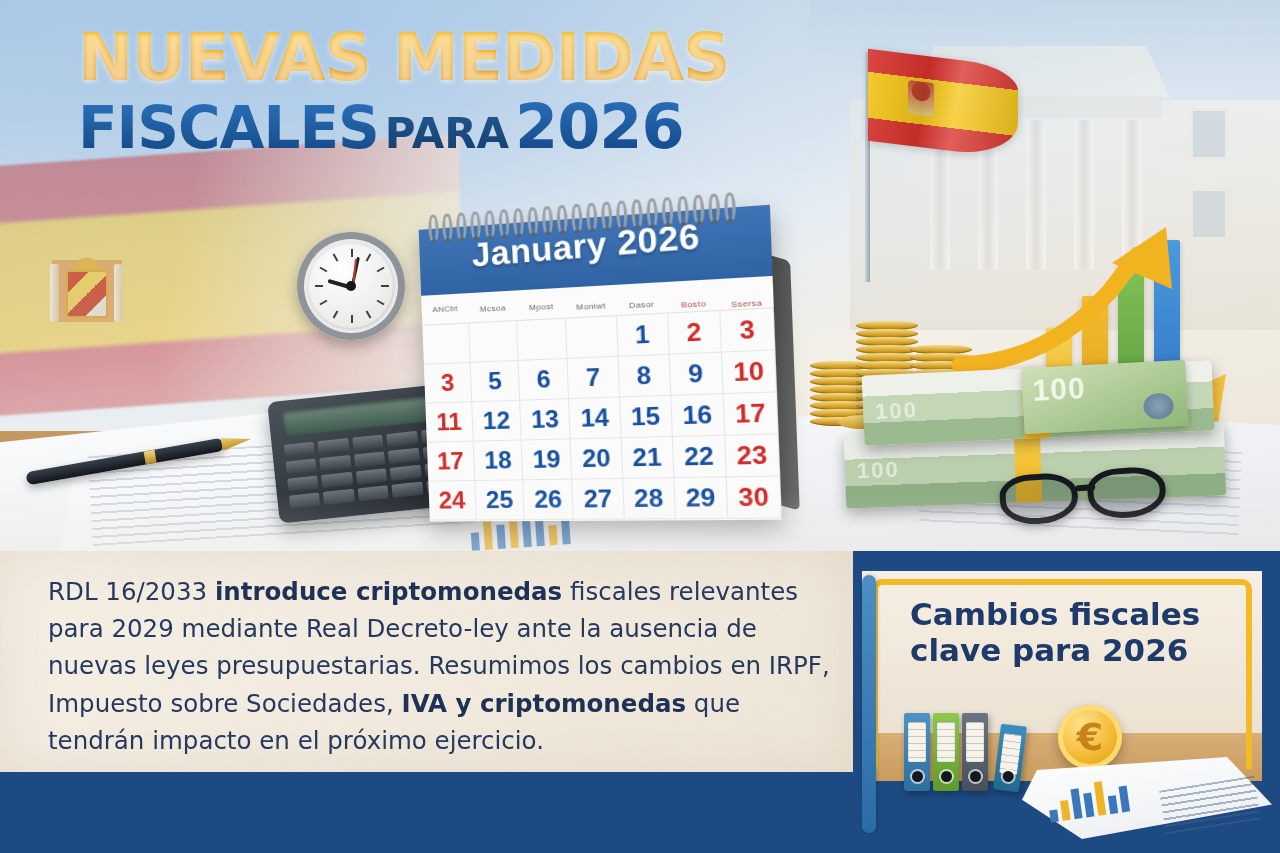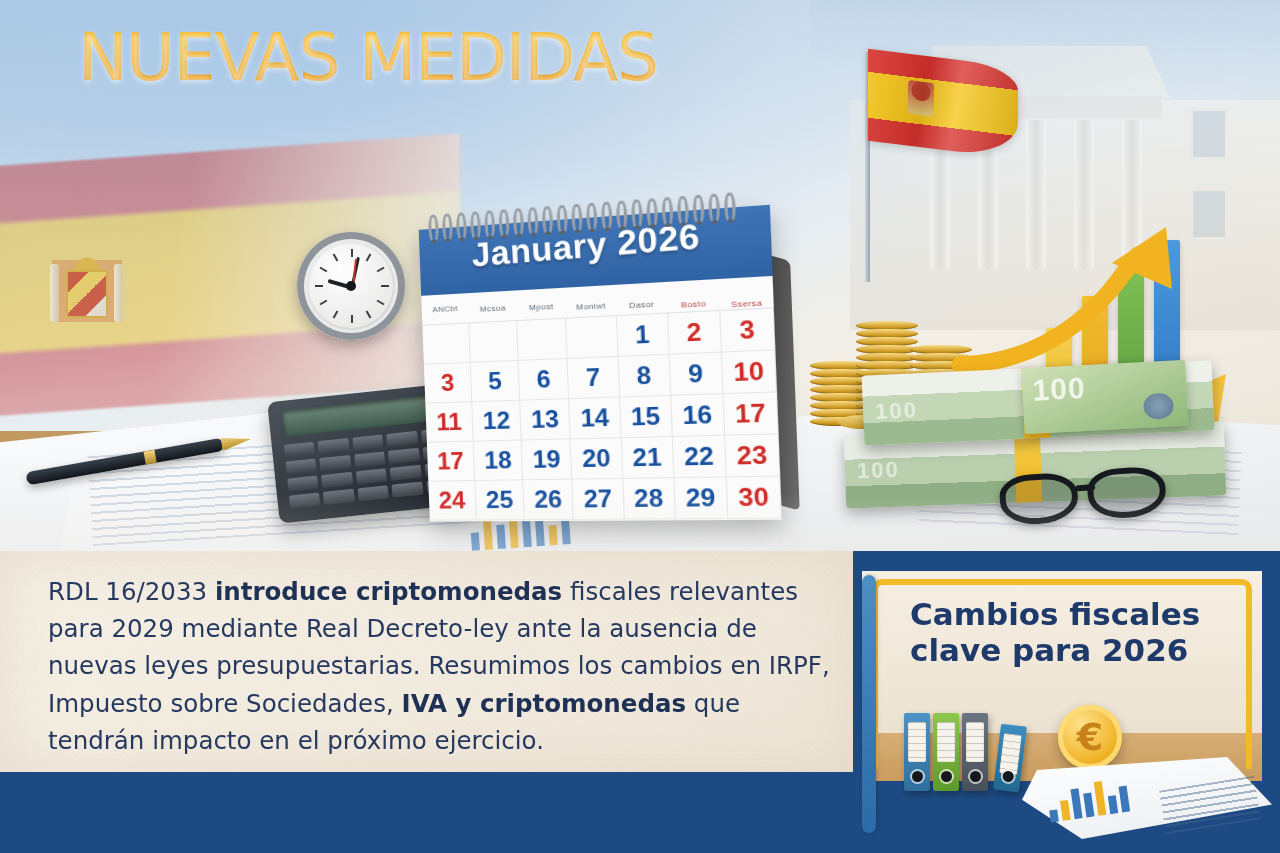--- a/index.html
+++ b/index.html
@@ -194,21 +194,21 @@
   .lens{ position:absolute; top:0; width:78px; height:50px; border:6px solid #15181c; border-radius:40% 44% 50% 48%;
     background:rgba(40,48,58,.20); box-shadow:0 4px 9px rgba(0,0,0,.3); }
   .lens.l{ left:0; } .lens.r{ left:88px; }
   .bridge{ position:absolute; left:76px; top:14px; width:20px; height:6px; background:#15181c; border-radius:3px;}
 
   .hero-fade{ position:absolute; left:0; bottom:0; width:1280px; height:60px;
     background:linear-gradient(180deg, rgba(255,255,255,0), rgba(240,235,226,.25)); }
 
   
   .title-block{ position:absolute; left:78px; top:26px; z-index:9; }
-  .t-line1{ font-size:66px; font-weight:400; line-height:.96; letter-spacing:-1px;
+  .t-line1{ font-size:66px; font-weight:700; line-height:.96; letter-spacing:-1px;
     color:#F2A40F;
     background:linear-gradient(180deg,#F6B81F,#E28F05);
     -webkit-background-clip:text; background-clip:text; -webkit-text-fill-color:transparent;
     text-shadow:0 2px 5px rgba(255,255,255,.55);
     font-family:"DejaVu Sans","Liberation Sans",sans-serif; }
   .t-line2{ margin-top:8px; line-height:.96; white-space:nowrap;
     font-family:"DejaVu Sans","Liberation Sans",sans-serif; }
   .t-fis{ font-size:58px; font-weight:700; letter-spacing:-1px;
     background:linear-gradient(180deg,#2E74C0,#10457F);
     -webkit-background-clip:text; background-clip:text; -webkit-text-fill-color:transparent; }
@@ -527,20 +527,23 @@
             <div>29</div>
             <div class="red">30</div>
           </div>
       </div>
     </div>
 
     <div class="hero-fade"></div>
 
     <div class="title-block">
       <div class="t-line1">NUEVAS MEDIDAS</div>
+      <div class="t-line2">
+        <span class="t-fis">FISCALES</span><span class="t-para">PARA</span><span class="t-2026">2026</span>
+      </div>
     </div>
   </div>
 
   <div class="bottom">
 
     <div class="text-panel">
       <p class="paragraph" id="paragraph"><span>RDL 16/2033 </span><b>introduce criptomonedas</b><span> fiscales relevantes para 2029 mediante Real Decreto-ley ante la ausencia de nuevas leyes presupuestarias. Resumimos los cambios en IRPF, Impuesto sobre Sociedades, </span><b>IVA y criptomonedas</b><span> que tendrán impacto en el próximo ejercicio.</span></p>
     </div>
 
     <div class="card">

